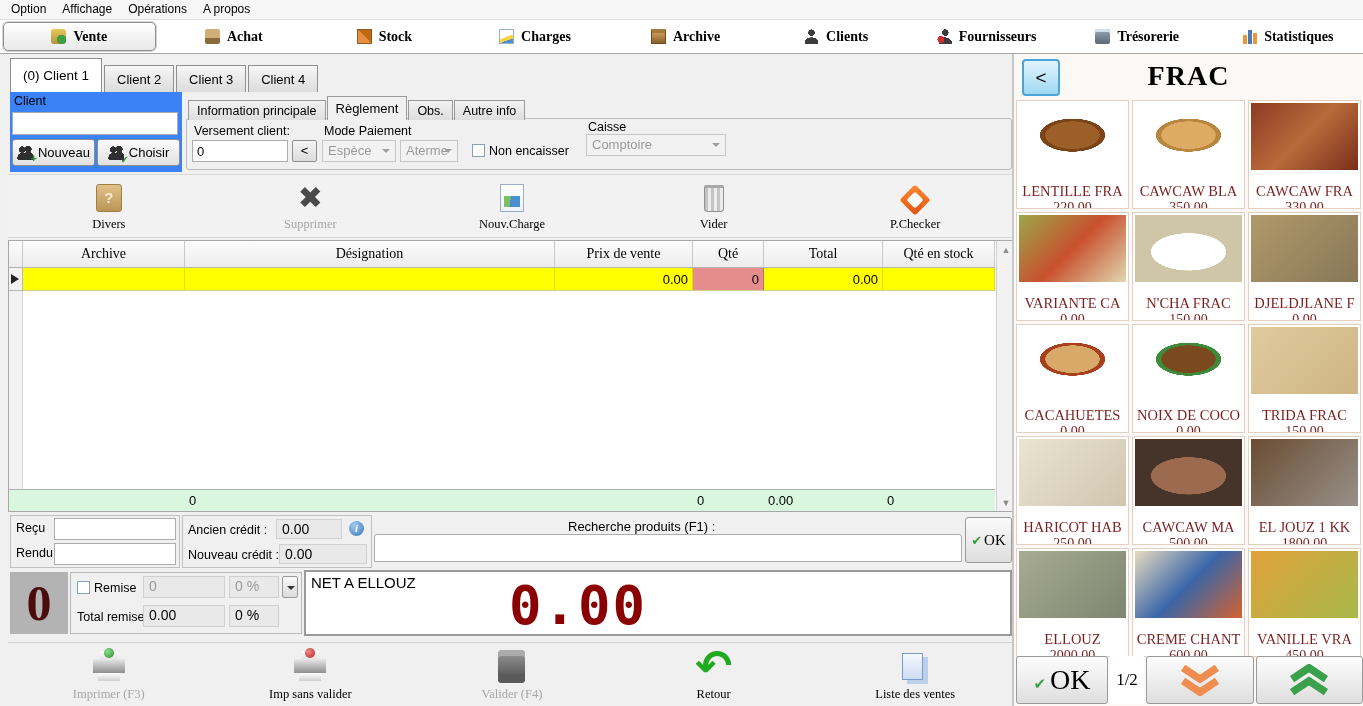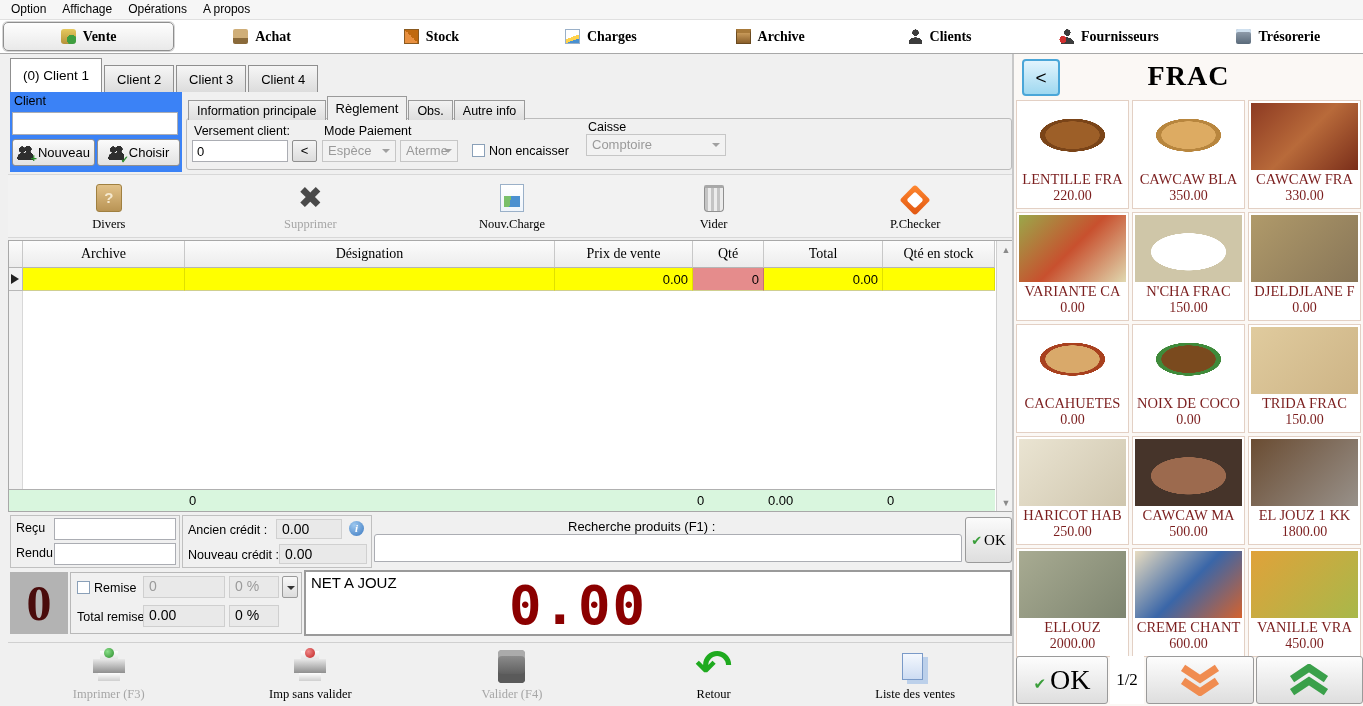--- a/index.html
+++ b/index.html
@@ -177,21 +177,21 @@
 
   
   .rp { position:absolute; left:1012px; top:54px; width:351px; height:652px; background:#fbf8f5; border-left:2px solid #c8c8c8; }
   .rp-back { position:absolute; left:8px; top:5px; width:38px; height:37px; border:2px solid #4aa6d8; border-radius:4px;
              background:linear-gradient(#e2f4fd,#9fd8f0); font-size:19px; display:flex; align-items:center; justify-content:center; cursor:default; }
   .rp-title { position:absolute; left:0; right:0; top:6px; text-align:center; font-family:"Liberation Serif",serif;
               font-weight:bold; font-size:28px; letter-spacing:1px; }
   .pgrid { position:absolute; left:2px; top:46px; display:grid; grid-template-columns:repeat(3,113px); grid-auto-rows:109px; gap:3px; }
   .pcard { background:#fff; border:1px solid #e3d0c4; display:flex; flex-direction:column; align-items:center; cursor:default; overflow:hidden; }
   .pimg { width:107px; height:67px; margin-top:2px; flex:none; }
-  .pname { font-family:"Liberation Serif",serif; font-size:14.5px; color:#7b1e1e; white-space:nowrap; margin-top:1px; }
+  .pname { font-family:"Liberation Serif",serif; font-size:14.5px; color:#7b1e1e; white-space:nowrap; margin-top:13px; }
   .pprice { font-family:"Liberation Serif",serif; font-size:14px; color:#7b1e1e; }
   .rp-bot { position:absolute; left:0; bottom:2px; width:351px; height:48px; display:flex; align-items:stretch; gap:2px; padding:0 2px; }
   .rp-ok { width:92px; border:1px solid #9a9a9a; border-radius:3px; background:linear-gradient(#fdfdfd,#dedede);
            font-family:"Liberation Serif",serif; font-size:28px; display:flex; align-items:center; justify-content:center; gap:4px; cursor:default; }
   .rp-ok .check-icon::before { font-size:15px; }
   .rp-page { width:34px; background:#fff; display:flex; align-items:center; justify-content:center;
              font-family:"Liberation Serif",serif; font-size:17px; }
   .rp-nav { flex:1; border:1px solid #9a9a9a; border-radius:3px; background:linear-gradient(#fdfdfd,#dedede);
             display:flex; align-items:center; justify-content:center; cursor:default; }
 </style>
@@ -247,20 +247,24 @@
       <div class="maintab">
         <span class="mticon i-suppliers-icon"></span>
         <span>Fournisseurs</span>
       </div>
 
       <div class="maintab">
         <span class="mticon i-treasury-icon"></span>
         <span>Trésorerie</span>
       </div>
 
+      <div class="maintab">
+        <span class="mticon i-stats-icon"></span>
+        <span>Statistiques</span>
+      </div>
 
   </div>
 
   <div class="lp">
 
     <div class="ctabs">
 
         <div class="ctab sel">
           <span>(0)  Client 1</span>
         </div>
@@ -452,21 +456,21 @@
           <span class="rfield dis" style="left:158px; top:3px; width:50px;">0 %</span>
           <span class="spinbtn" style="left:211px; top:3px;"></span>
         </div>
         <div class="remrow">
           <span class="rlbl" style="left:6px;">Total remise</span>
           <span class="rfield" style="left:72px; top:3px; width:82px;">0.00</span>
           <span class="rfield" style="left:158px; top:3px; width:50px;">0 %</span>
         </div>
       </div>
       <div class="netbox">
-        <div class="netlbl">NET A JOUZ</div>
+        <div class="netlbl">NET A ELLOUZ</div>
         <div class="netval">0.00</div>
       </div>
     </div>
 
     <div class="botbar">
 
         <div class="bbtn dis">
           <span class="bicon-wrap">
             <span class="i-printer-ok-icon"></span>
           </span>

